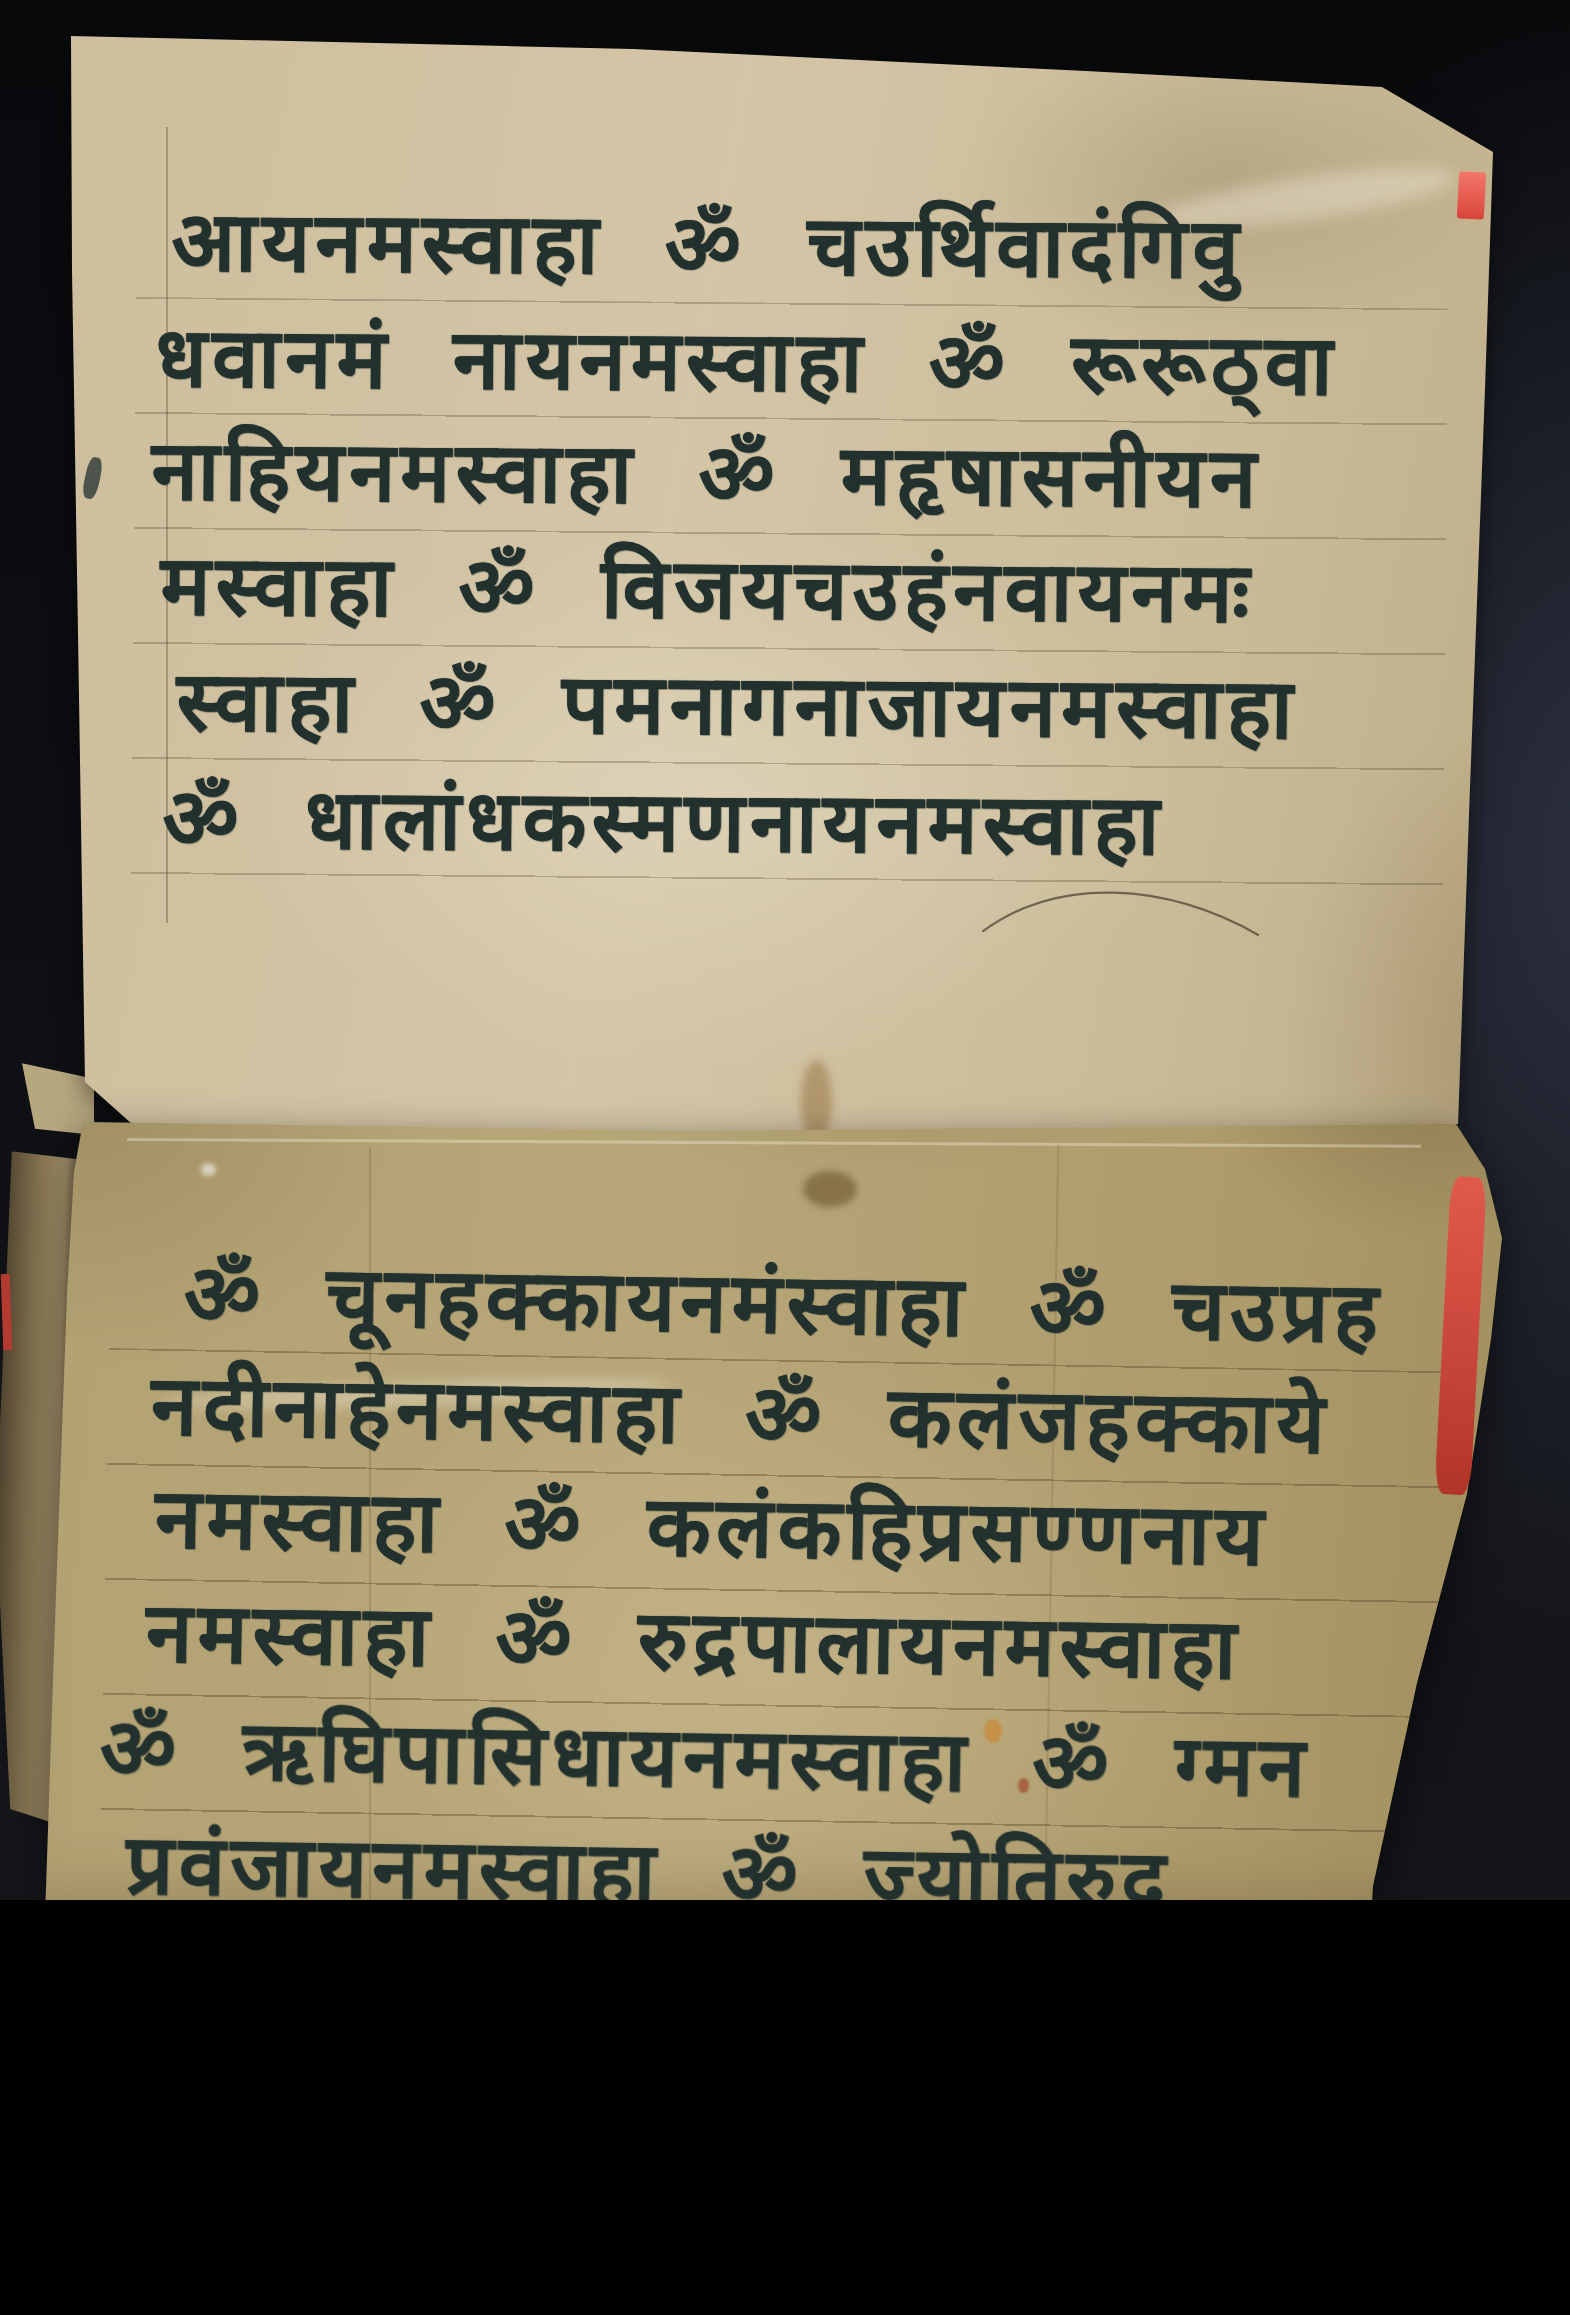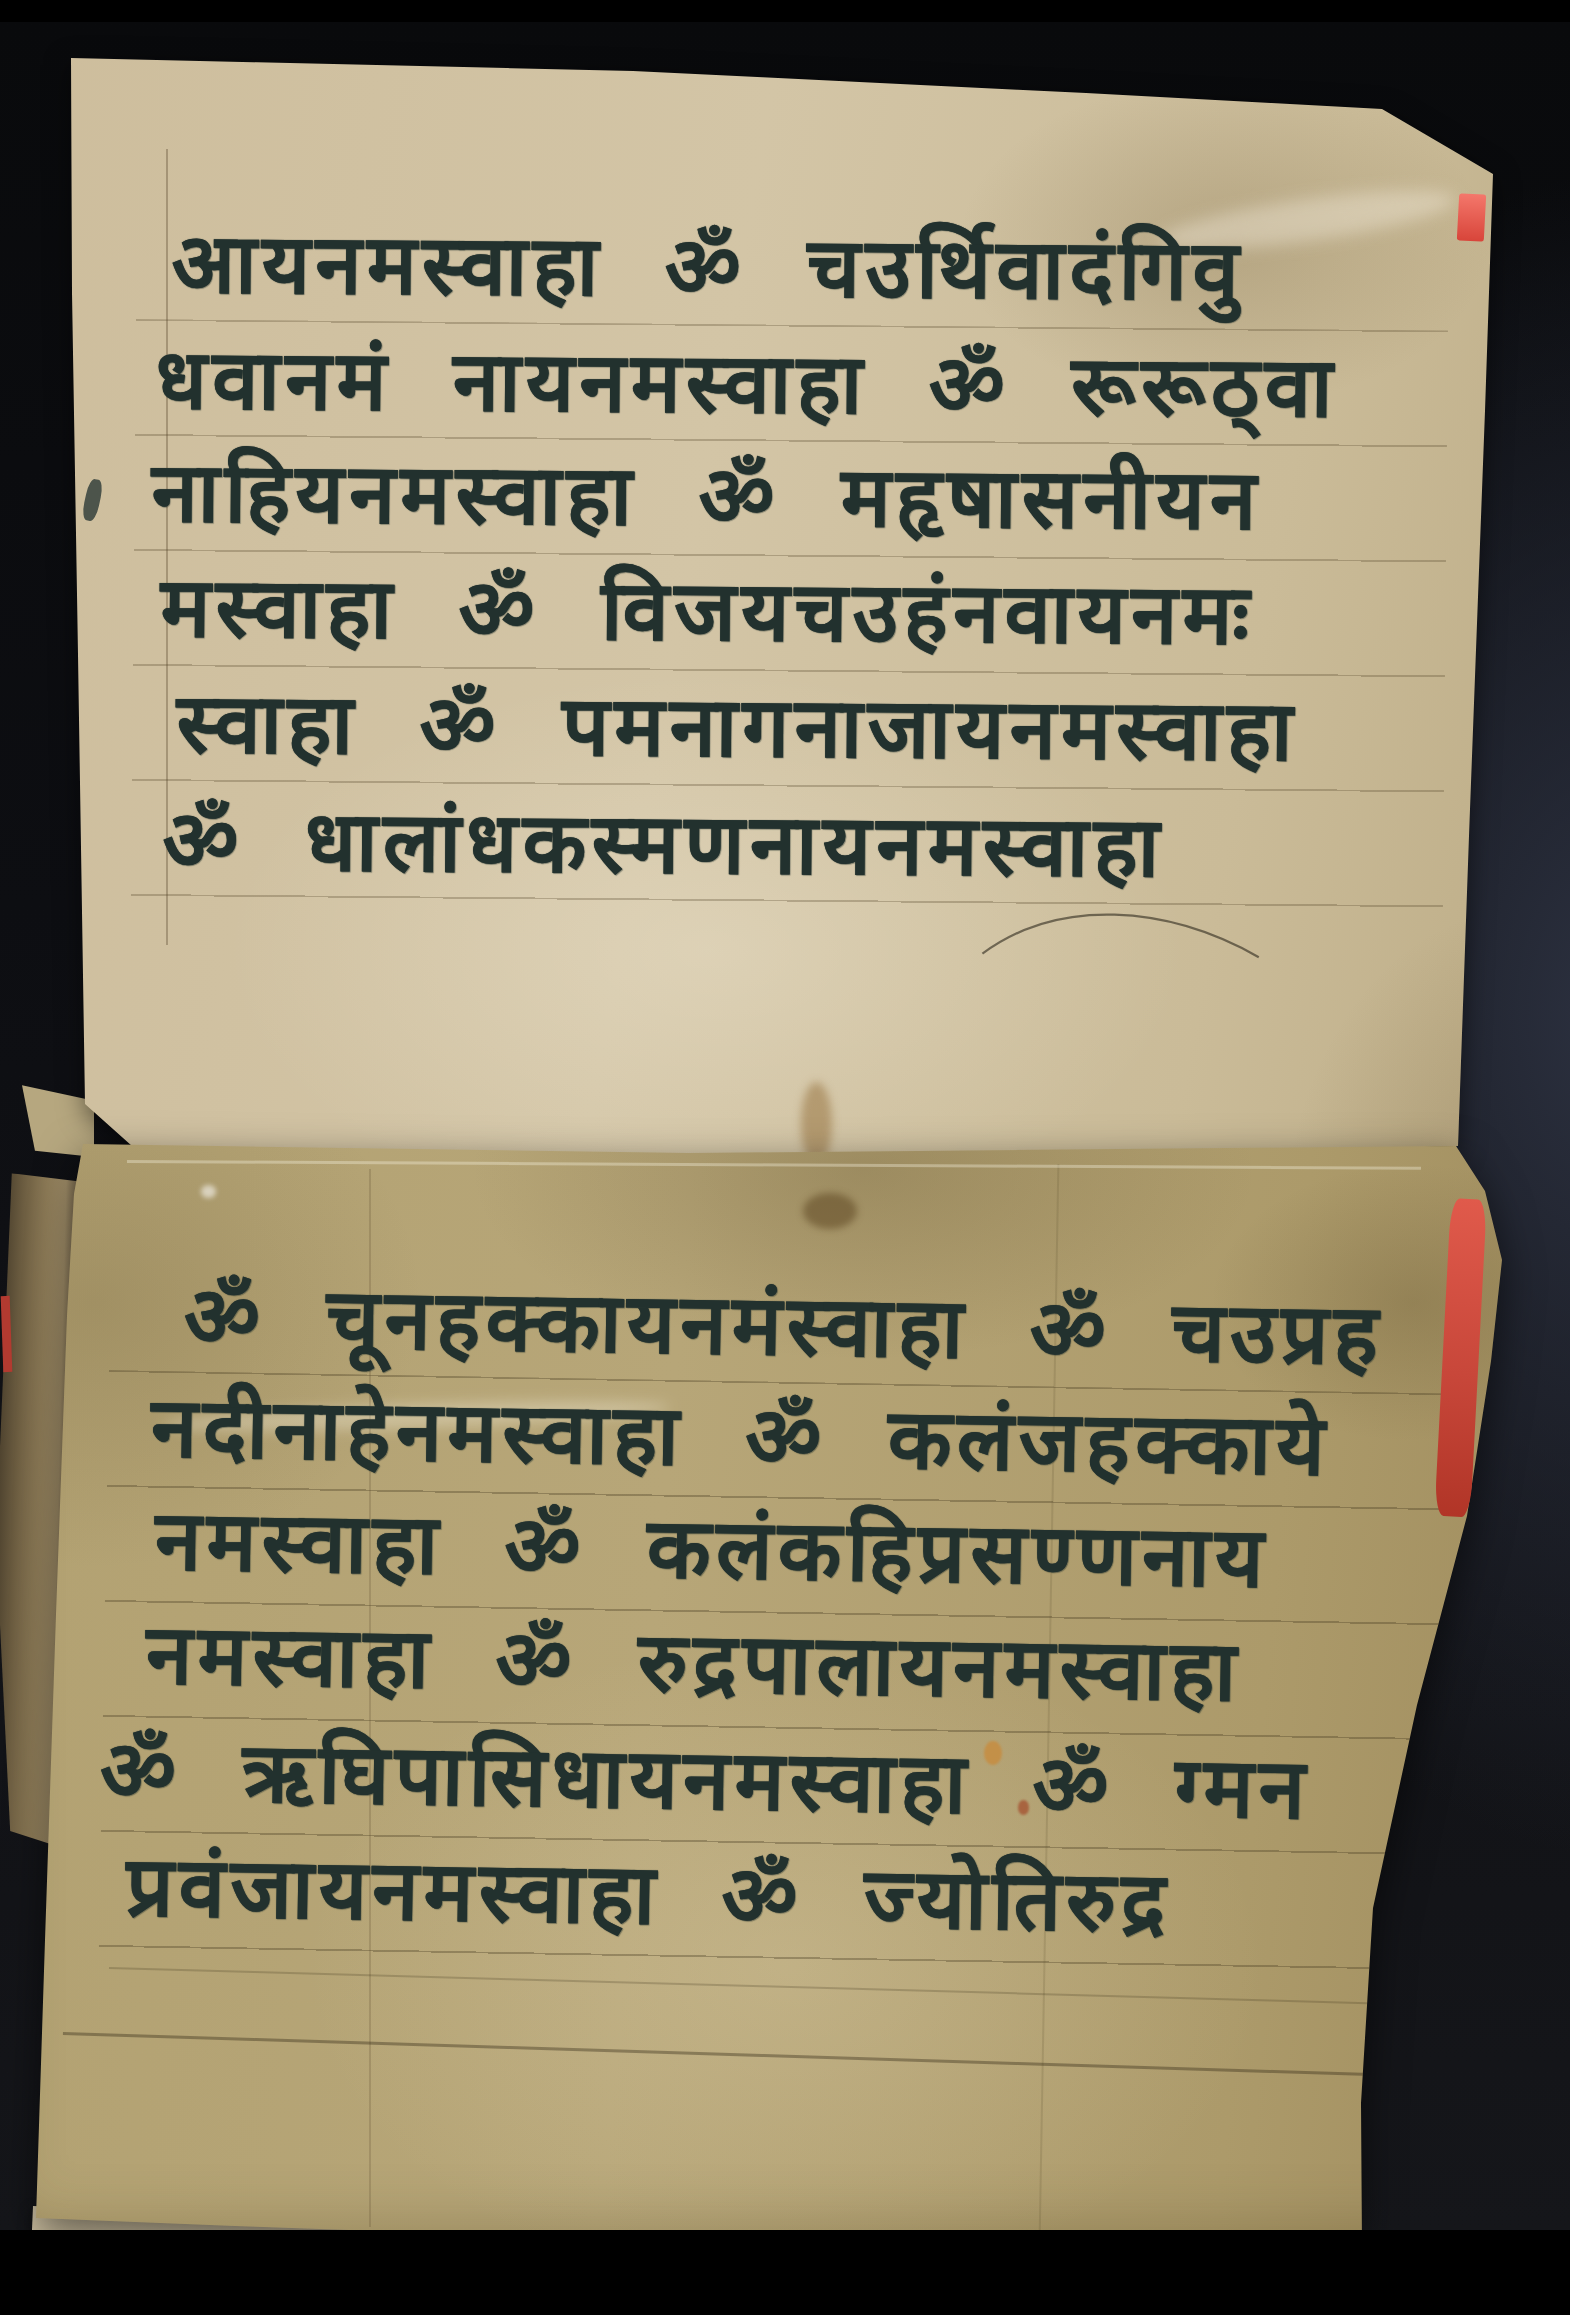--- a/index.html
+++ b/index.html
@@ -1,21 +1,21 @@
 <!DOCTYPE html>
 <html style="font-size:14.5px"><head>
 <meta charset="utf-8">
 <style>
   html,body{margin:0;padding:0;background:#000;}
-  .scene{position:relative;width:1570px;height:2208px;overflow:hidden;
+  .scene{position:relative;width:1570px;height:1900px;overflow:hidden;
     font-family:"DejaVu Sans","Liberation Sans",sans-serif;
     background:
       radial-gradient(814px 1357px at 103% 45%, #2c3140 0%, rgba(44,49,64,0) 62%),
       radial-gradient(1176px 724px at 45% 104%, #23262c 0%, rgba(35,38,44,0) 60%),
-      linear-gradient(180deg,#090a0c 0%,#0d0e12 40%,#15161a 100%); margin-top: 22px;}
+      linear-gradient(180deg,#090a0c 0%,#0d0e12 40%,#15161a 100%);}
   .page{position:absolute;inset:0;}
   .page-wrap{position:absolute;inset:0;}
   .top-wrap{filter:drop-shadow(0 7.2px 12.7px rgba(0,0,0,.5));}
   .bottom-wrap{filter:drop-shadow(0 14.5px 20px rgba(0,0,0,.55));}
   .top-page{
     clip-path:polygon(71px 36px,633px 49px,1086px 71px,1382px 87px,1493px 152px,1485px 389px,1469px 814px,1458px 1124px,1158px 1133px,778px 1140px,362px 1131px,132px 1124px,85px 1082px,78px 633px,72px 271px);
     background:
       radial-gradient(380px 235px at 78% 10%, rgba(122,103,66,.28), transparent 70%),
       radial-gradient(470px 289px at 10% 90%, rgba(125,105,68,.25), transparent 70%),
       radial-gradient(344px 470px at 97% 55%, rgba(118,98,60,.32), transparent 70%),

